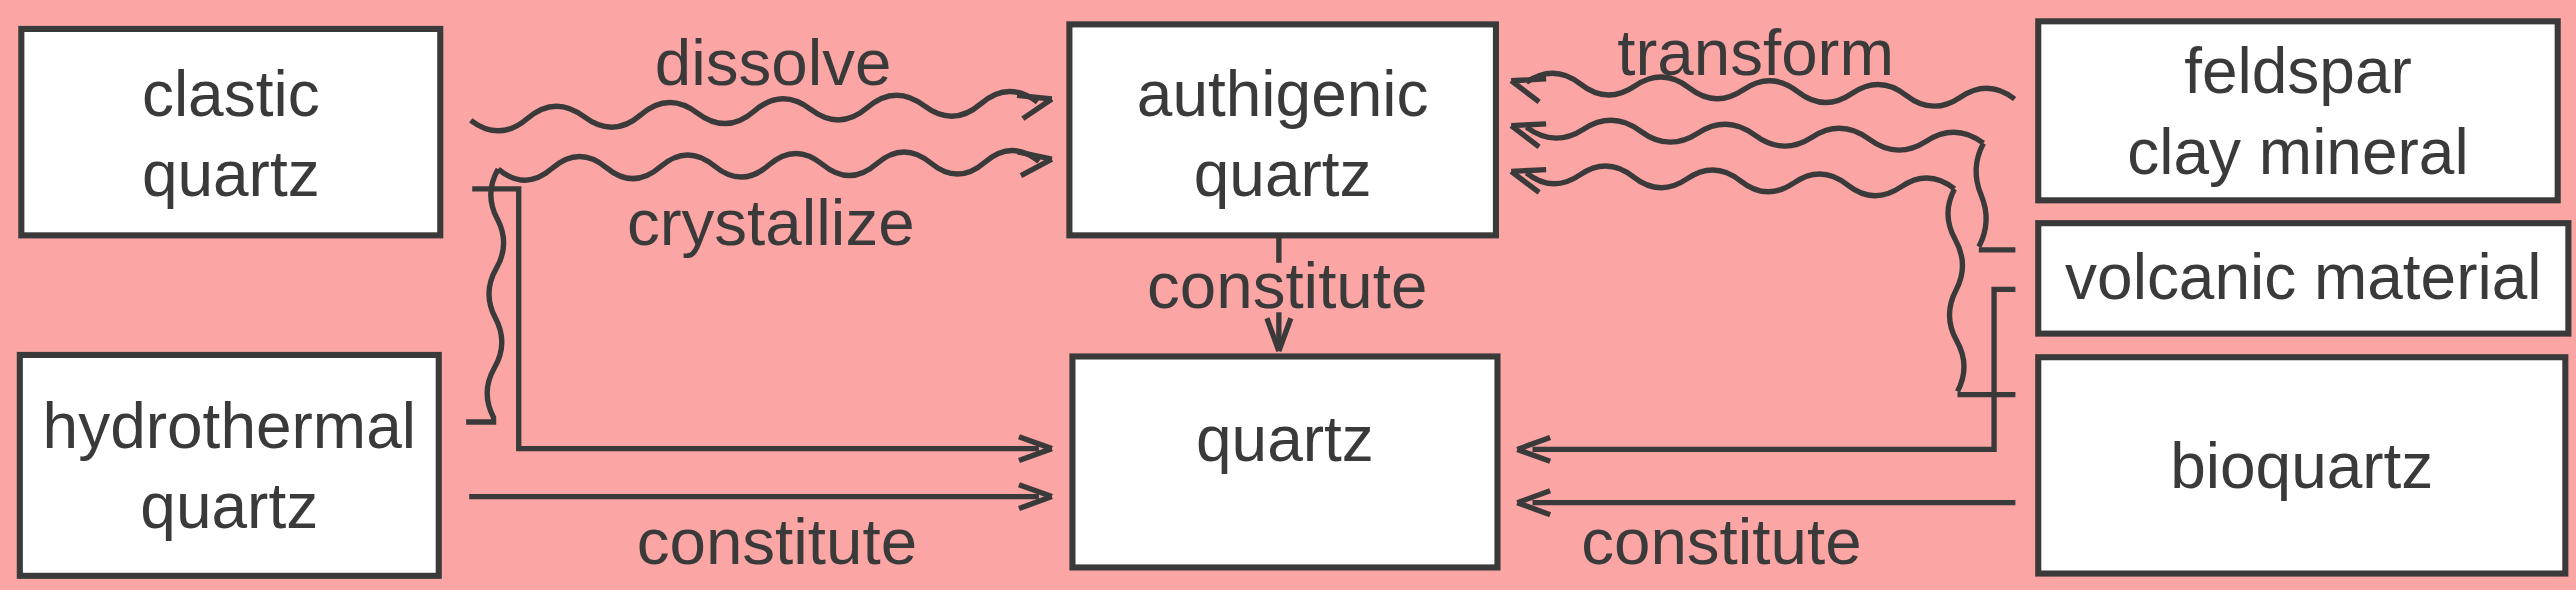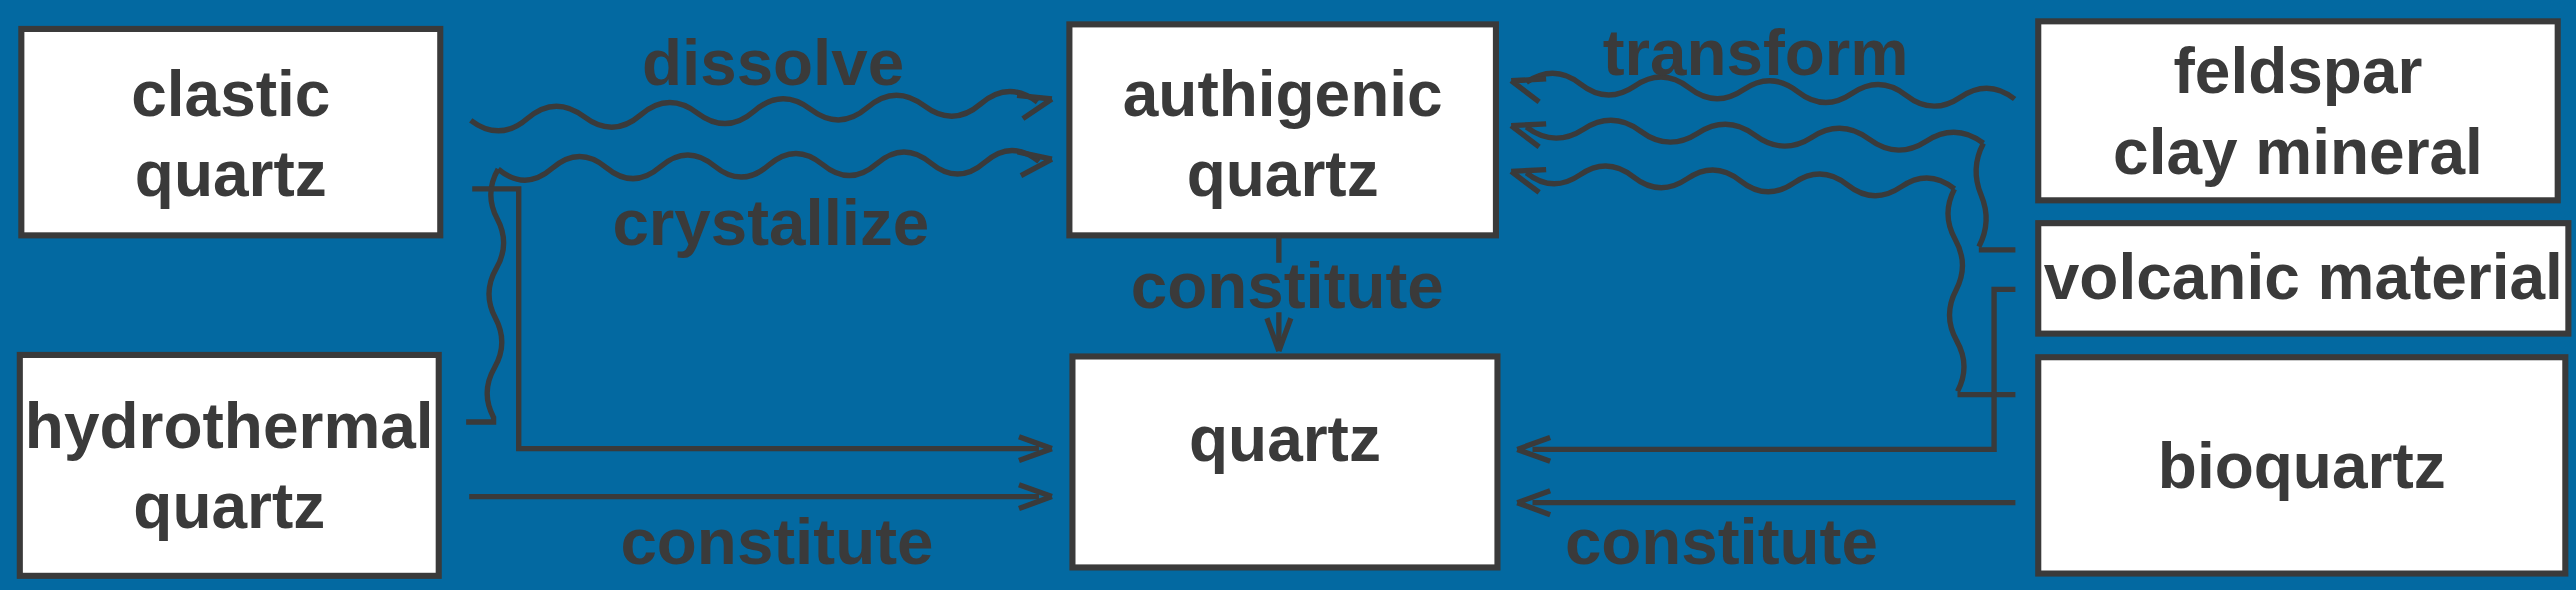--- a/index.html
+++ b/index.html
@@ -2,22 +2,21 @@
 <html style="font-size:12.2px"><head>
 <meta charset="utf-8">
 <style>
   html, body {
     margin: 0;
     padding: 0;
     background: #ffffff;
   }
   .stage {
     width: 100%;
-    background: #0369a1;
-    font-weight: bold;
+    background: #fca5a5;
   }
   svg {
     display: block;
     width: 100%;
     height: auto;
   }
   .box {
     fill: #ffffff;
     stroke: #3a3a3a;
     stroke-width: 8;

